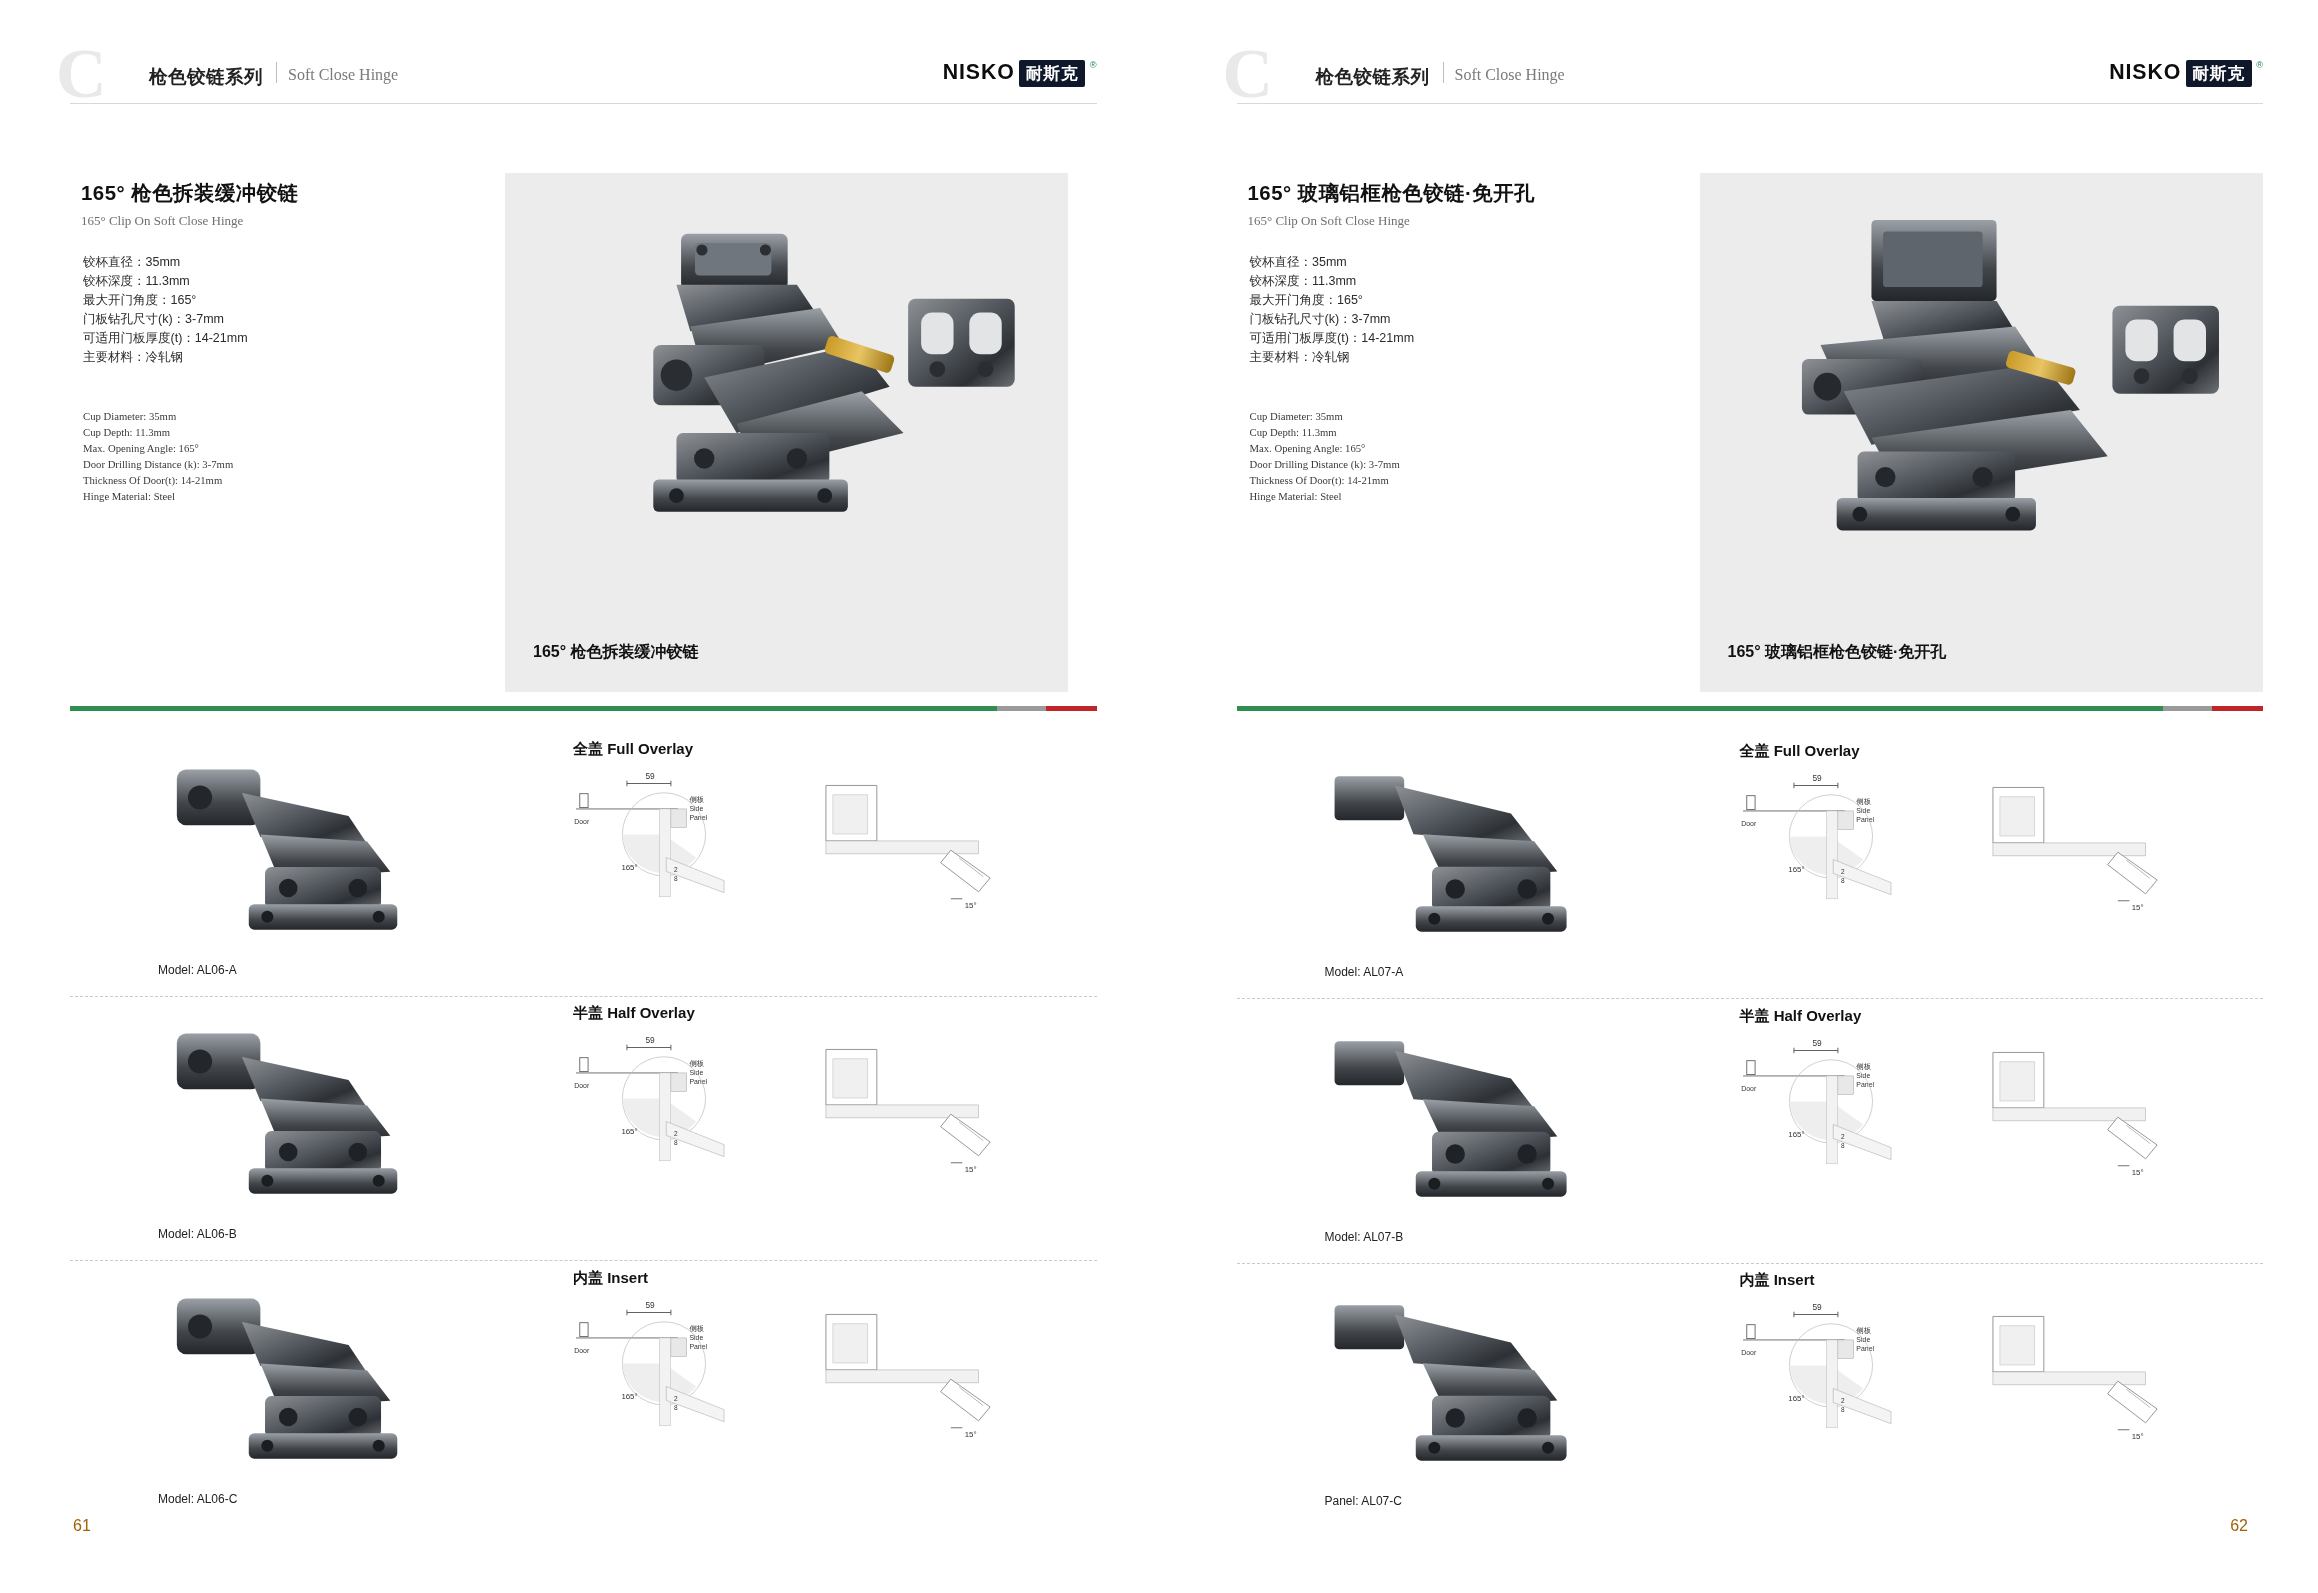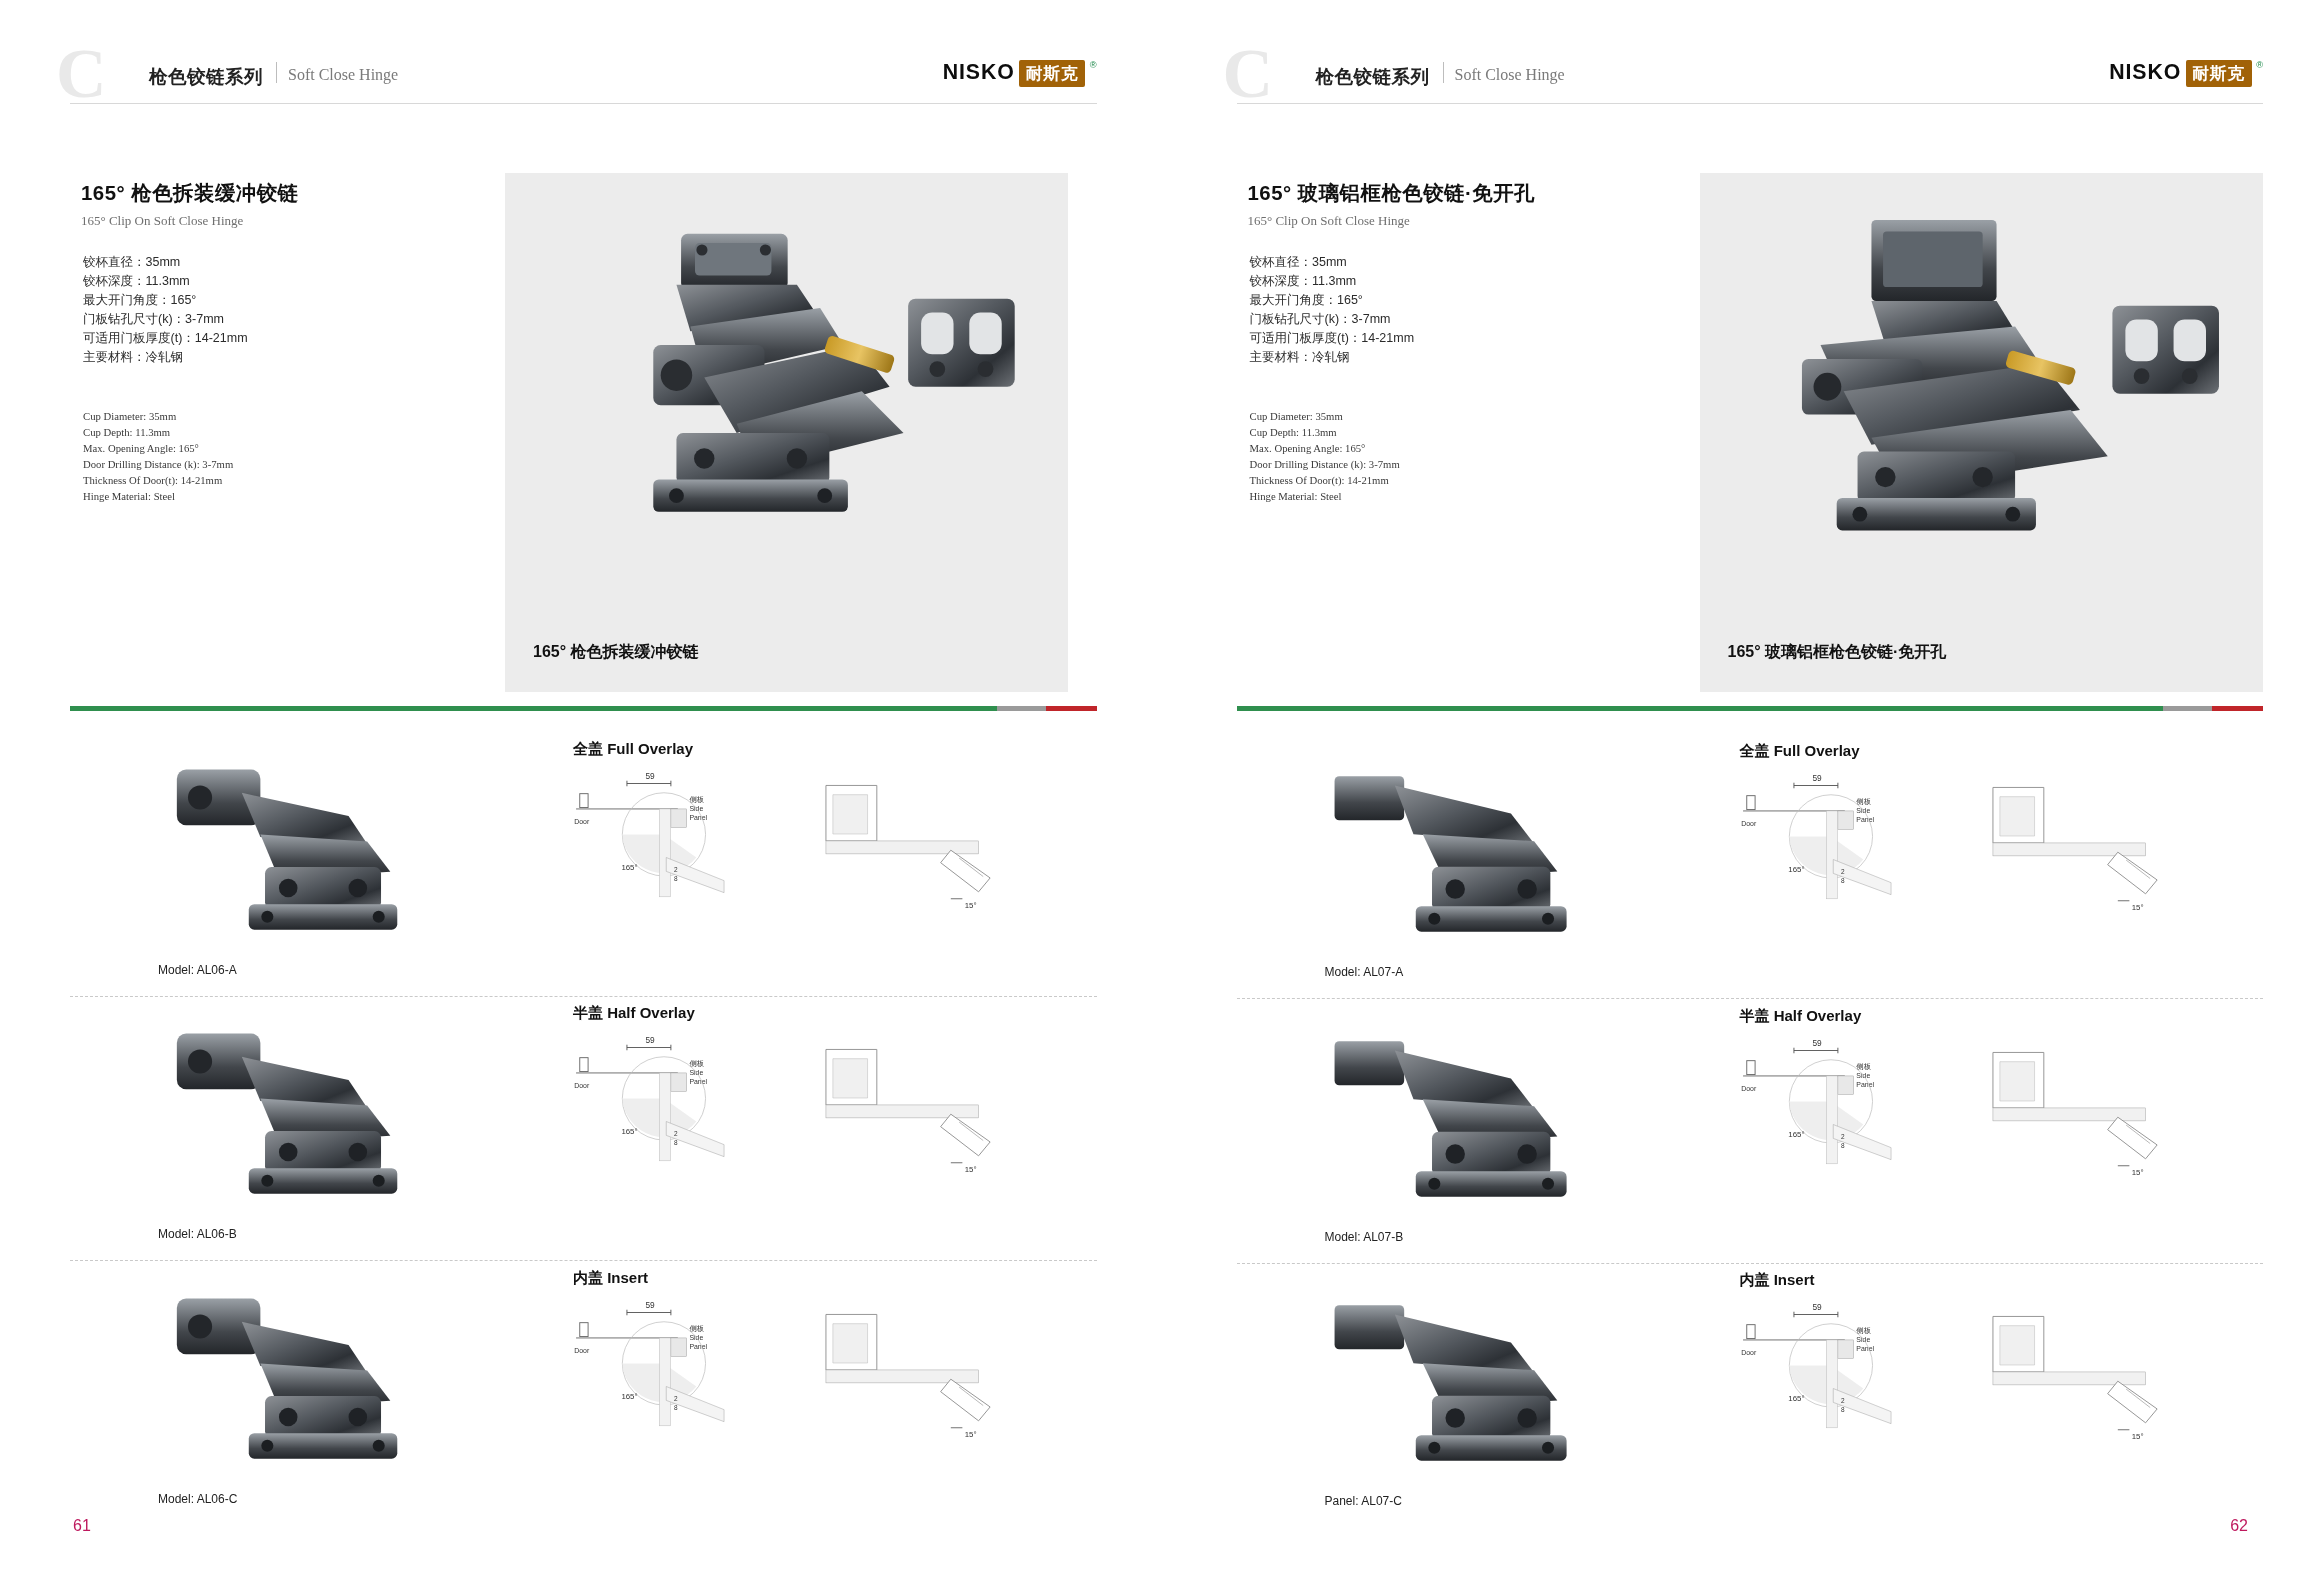--- a/index.html
+++ b/index.html
@@ -10,21 +10,21 @@
   .page-inner{position:relative;width:100%;height:100%;}
 
   
   .header{position:absolute;top:51px;left:70px;right:70px;height:56px;}
   .header .bigC{position:absolute;left:-14px;top:-11.6px;font-size:70px;line-height:70px;color:#e9e9e9;font-weight:700;font-family:"Liberation Serif",serif;}
   .header .series{position:absolute;left:79px;top:13px;font-size:18.5px;font-weight:700;color:#222;letter-spacing:0.5px;}
   .header .sep{position:absolute;left:206px;top:11px;width:0.9px;height:21.3px;background:#bdbdbd;}
   .header .subtitle{position:absolute;left:218px;top:15px;font-size:16px;color:#7a7a7a;font-family:"Liberation Serif",serif;}
   .header .brand{position:absolute;right:0;top:9.3px;display:flex;gap:4.6px;}
   .header .brand .nis{font-size:21.3px;font-weight:700;color:#0d0d0d;letter-spacing:0.9px;}
-  .header .brand .cn{background:#a16207;color:#fff;font-size:16.7px;font-weight:700;padding:1.9px 6.5px;border-radius:1.9px;letter-spacing:0.9px;}
+  .header .brand .cn{background:#0f172a;color:#fff;font-size:16.7px;font-weight:700;padding:1.9px 6.5px;border-radius:1.9px;letter-spacing:0.9px;}
   .header .brand .reg{font-size:9.3px;color:#1f8a4c;vertical-align:super;}
   .header .rule{position:absolute;left:0;right:0;top:52px;height:1.4px;background:#d8d8d8;}
 
   
   .prodtitle{position:absolute;left:81px;top:179px;}
   .prodtitle .cn{font-size:20.4px;font-weight:700;color:#111;letter-spacing:0.5px;}
   .prodtitle .en{margin-top:6px;font-size:13px;color:#6f6f6f;font-family:"Liberation Serif",serif;}
 
   
   .spec-cn{position:absolute;left:83px;top:253px;font-size:12.5px;line-height:19px;color:#2b2b2b;}
@@ -43,21 +43,21 @@
   
   .row{position:absolute;left:70px;right:70px;height:269px;}
   .row .dashed{position:absolute;left:0;right:0;bottom:0;border-bottom:0.9px dashed #c9c9c9;}
   .row .variant-label{position:absolute;left:503px;top:12px;font-size:15px;font-weight:700;color:#111;}
   .row .model{position:absolute;left:88px;bottom:20px;font-size:12px;color:#222;}
   .row .photo{position:absolute;left:79px;top:23px;width:297px;height:195px;}
   .row .diag1{position:absolute;left:501px;top:37px;width:172px;height:185px;}
   .row .diag2{position:absolute;left:742px;top:32px;width:199px;height:185px;}
 
   
-  .pageno{position:absolute;bottom:59px;font-size:16px;color:#be185d;}
+  .pageno{position:absolute;bottom:59px;font-size:16px;color:#a16207;}
   .page.left .pageno{left:73px;}
   .page.right .pageno{right:85px;}
 
   
   svg{display:block;}
   .nosel{user-select:none;}
 </style>
 </head>
 <body>
 

